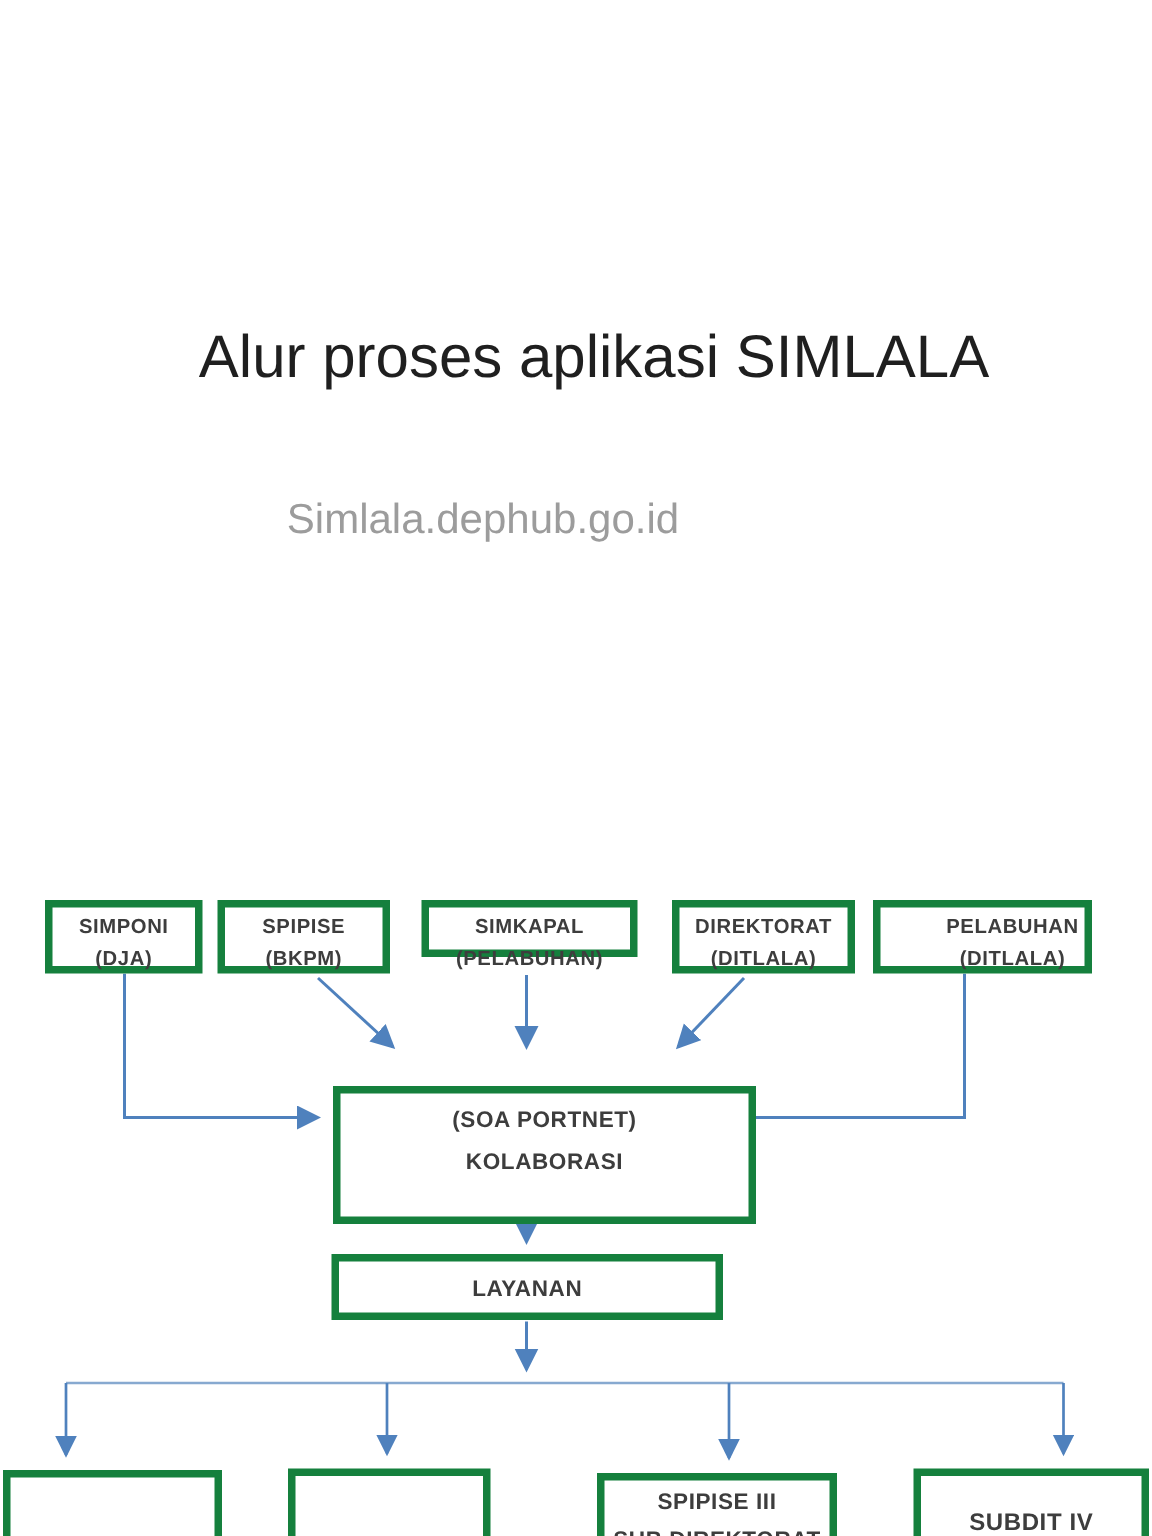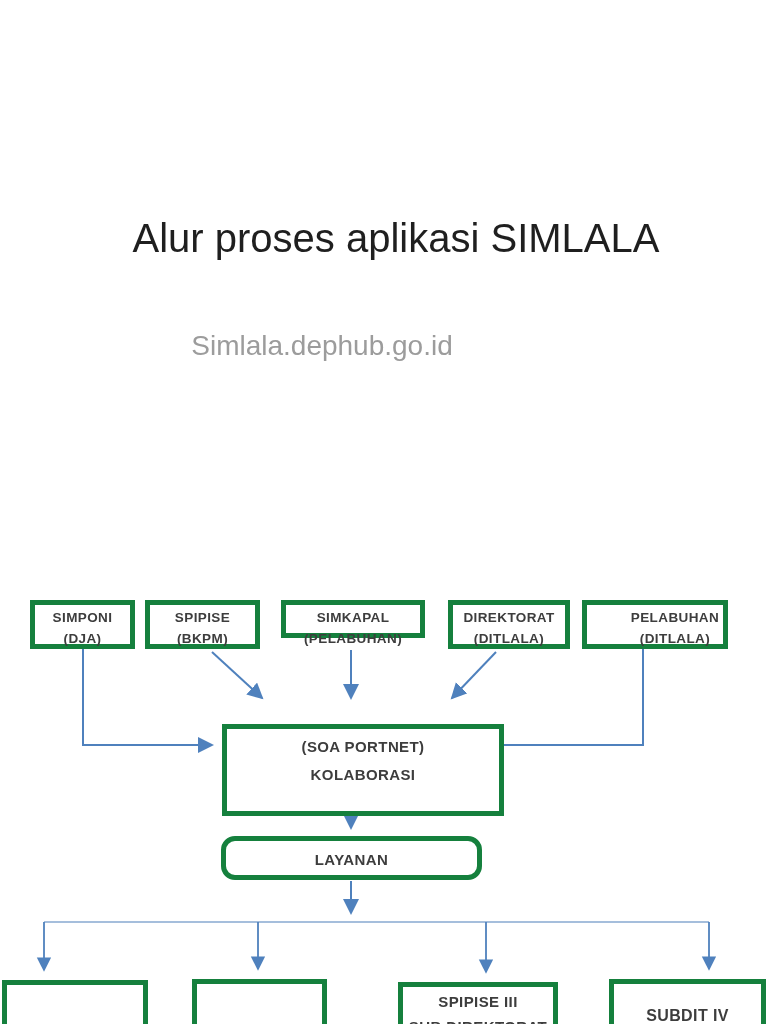--- a/index.html
+++ b/index.html
@@ -85,21 +85,21 @@
   <div class="obox src" style="left:582px; top:600px; width:146px; height:49px;padding-left:40px;">
     <span class="line">PELABUHAN</span>
     <span class="line">(DITLALA)</span>
   </div>
 
   <div class="obox hub" style="left:222px; top:724px; width:282px; height:92px;">
     <span class="line">(SOA PORTNET)</span>
     <span class="line">KOLABORASI</span>
   </div>
 
-  <div class="obox lay" style="left:221px; top:836px; width:261px; height:44px;border-radius:14px;">
+  <div class="obox lay" style="left:221px; top:836px; width:261px; height:44px;">
     <span class="line">LAYANAN</span>
   </div>
 
   <div class="obox sub" style="left:2px; top:980px; width:146px; height:80px;">
     <span class="line"></span>
   </div>
   <div class="obox sub" style="left:192px; top:979px; width:135px; height:80px;">
     <span class="line"></span>
   </div>
   <div class="obox sub" style="left:398px; top:982px; width:160px; height:80px;">

